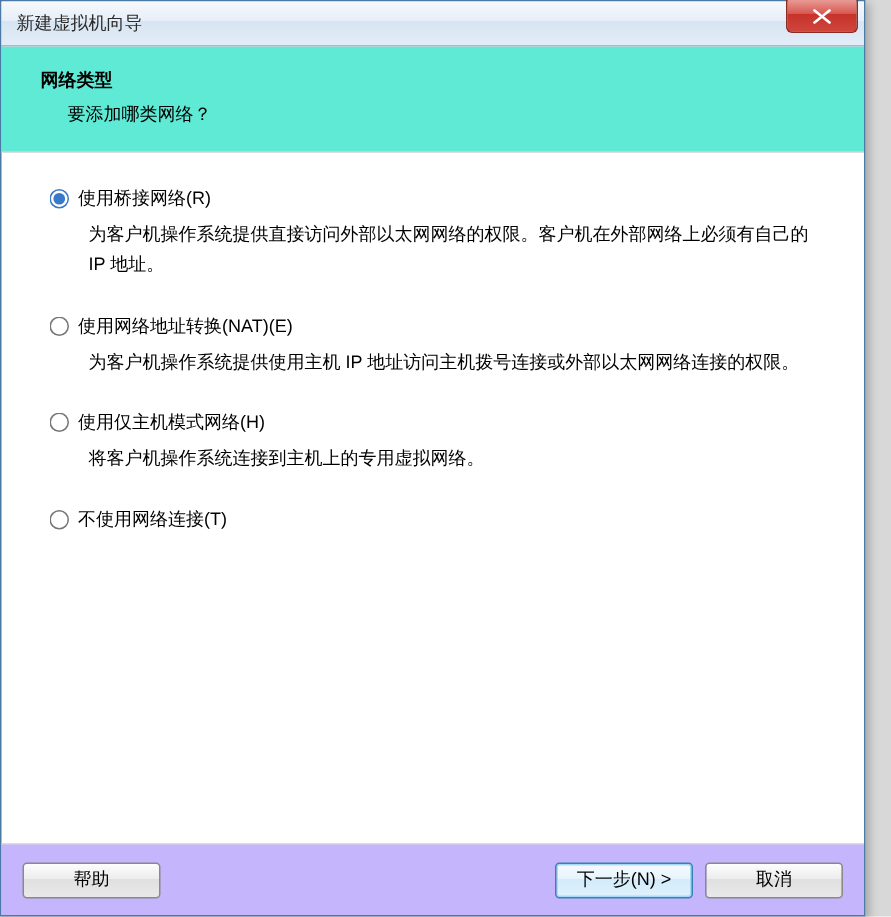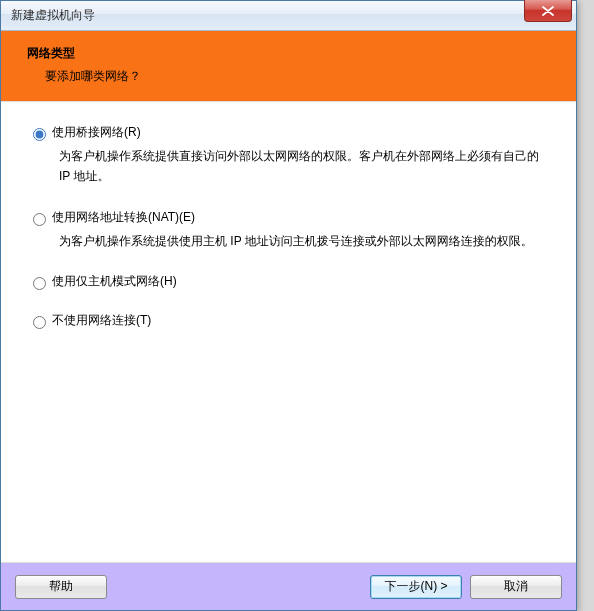--- a/index.html
+++ b/index.html
@@ -48,21 +48,21 @@
       display: flex;
       align-items: center;
       justify-content: center;
       color: #fff;
       cursor: pointer;
     }
     .close-btn svg { display: block; }
     .header {
       padding: 14px 26px 16px 26px;
       border-bottom: 1px solid #dcdcdc;
-      background: #f97316;
+      background: #5eead4;
     }
     .header-title {
       font-weight: bold;
       font-size: 12px;
       color: #000;
       margin-bottom: 6px;
     }
     .header-sub {
       font-size: 12px;
       color: #000;
@@ -78,21 +78,21 @@
       margin-bottom: 14px;
     }
     .radio-group {
       padding-left: 8px;
     }
     .radio-item {
       margin-bottom: 22px;
     }
     .radio-row {
       display: flex;
-      align-items: flex-end;
+      align-items: center;
       gap: 6px;
       cursor: pointer;
     }
     .radio-row input[type="radio"] {
       margin: 0;
       width: 13px;
       height: 13px;
       accent-color: #3a78c8;
     }
     .radio-label {
@@ -176,20 +176,21 @@
           <span class="radio-label">使用网络地址转换(NAT)(E)</span>
         </label>
         <div class="radio-desc">为客户机操作系统提供使用主机 IP 地址访问主机拨号连接或外部以太网网络连接的权限。</div>
       </div>
 
       <div class="radio-item">
         <label class="radio-row">
           <input type="radio" name="net" style="">
           <span class="radio-label">使用仅主机模式网络(H)</span>
         </label>
+        <div class="radio-desc">将客户机操作系统连接到主机上的专用虚拟网络。</div>
       </div>
 
       <div class="radio-item">
         <label class="radio-row">
           <input type="radio" name="net" style="">
           <span class="radio-label">不使用网络连接(T)</span>
         </label>
       </div>
 
     </div>

